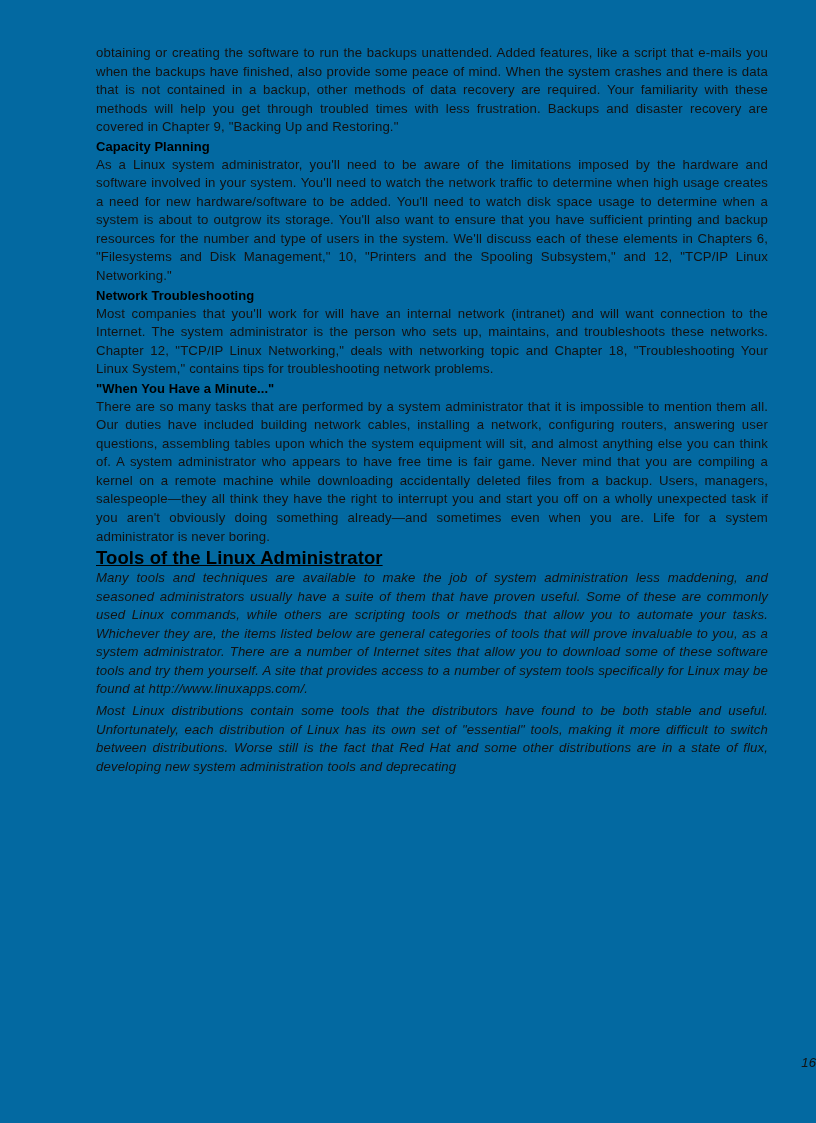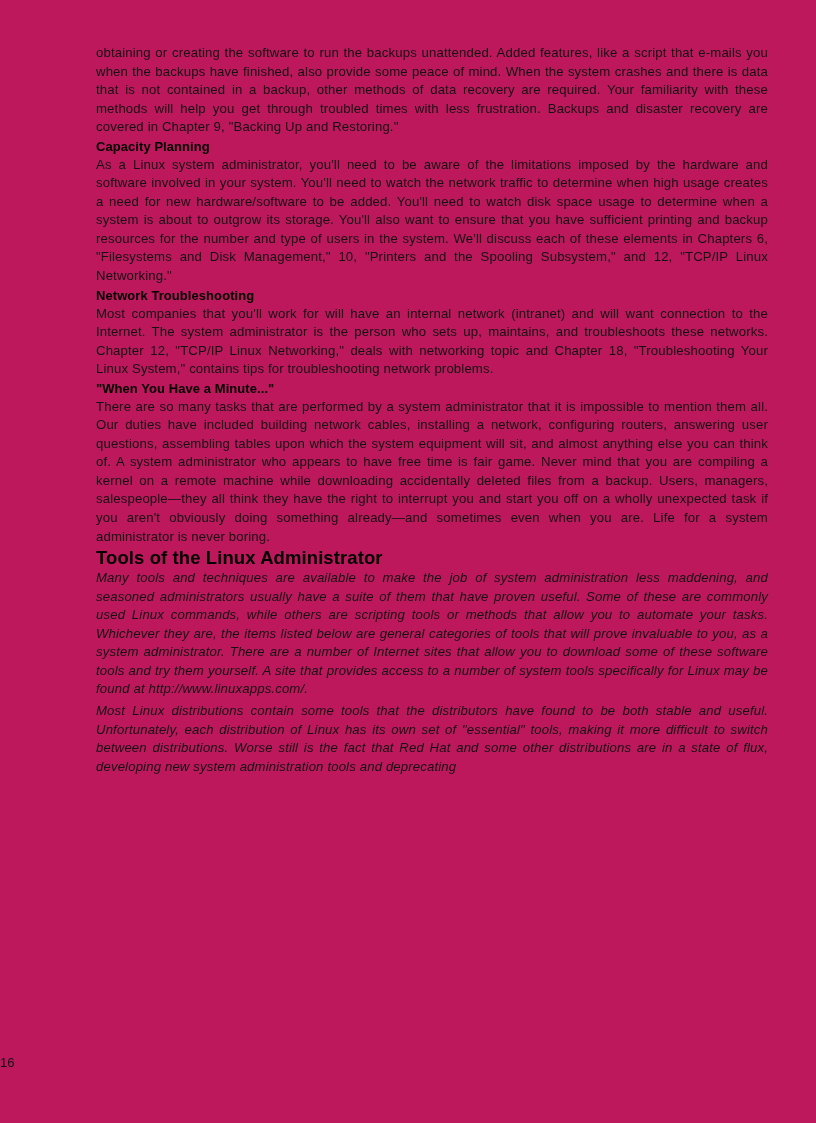--- a/index.html
+++ b/index.html
@@ -15,21 +15,21 @@
     font-family: "Liberation Sans", sans-serif;
     color: #121212;
     -webkit-font-smoothing: antialiased;
   }
   .page {
     position: absolute;
     left: 0;
     top: 0;
     width: 816px;
     height: 1123px;
-    background: #be185d;
+    background: #0369a1;
     overflow: hidden;
   }
   .content {
     position: absolute;
     left: 96px;
     top: 44px;
     width: 672px;
   }
   p.para {
     margin: 0 0 0 0;
@@ -55,33 +55,34 @@
   h1.heading-main {
     margin: 0;
     font-size: 18.5px;
     line-height: 23px;
     font-weight: bold;
     color: #000000;
     letter-spacing: 0.005em;
   }
   .gap-before-sub { margin-top: 24px; }
   .gap-after-sub  { margin-top: 21px; }
-  .gap-before-main { margin-top: 45px; }
+  .gap-before-main { margin-top: 45px; text-decoration: underline; }
   .gap-after-main  { margin-top: 24px; font-style: italic; }
 
   .page-number {
     position: absolute;
     left: 0;
     top: 1055px;
     width: 816px;
-    text-align: left;
+    text-align: right;
     font-size: 13.2px;
     line-height: 16px;
     color: #121212;
     font-family: "Liberation Sans", sans-serif;
+    font-style: italic;
   }
 </style>
 </head>
 <body>
 
 <div class="page">
 
   <div class="content">
 
     <p class="para">obtaining or creating the software to run the backups unattended. Added features, like a script that e-mails you when the backups have finished, also provide some peace of mind. When the system crashes and there is data that is not contained in a backup, other methods of data recovery are required. Your familiarity with these methods will help you get through troubled times with less frustration. Backups and disaster recovery are covered in Chapter 9, "Backing Up and Restoring."</p>

